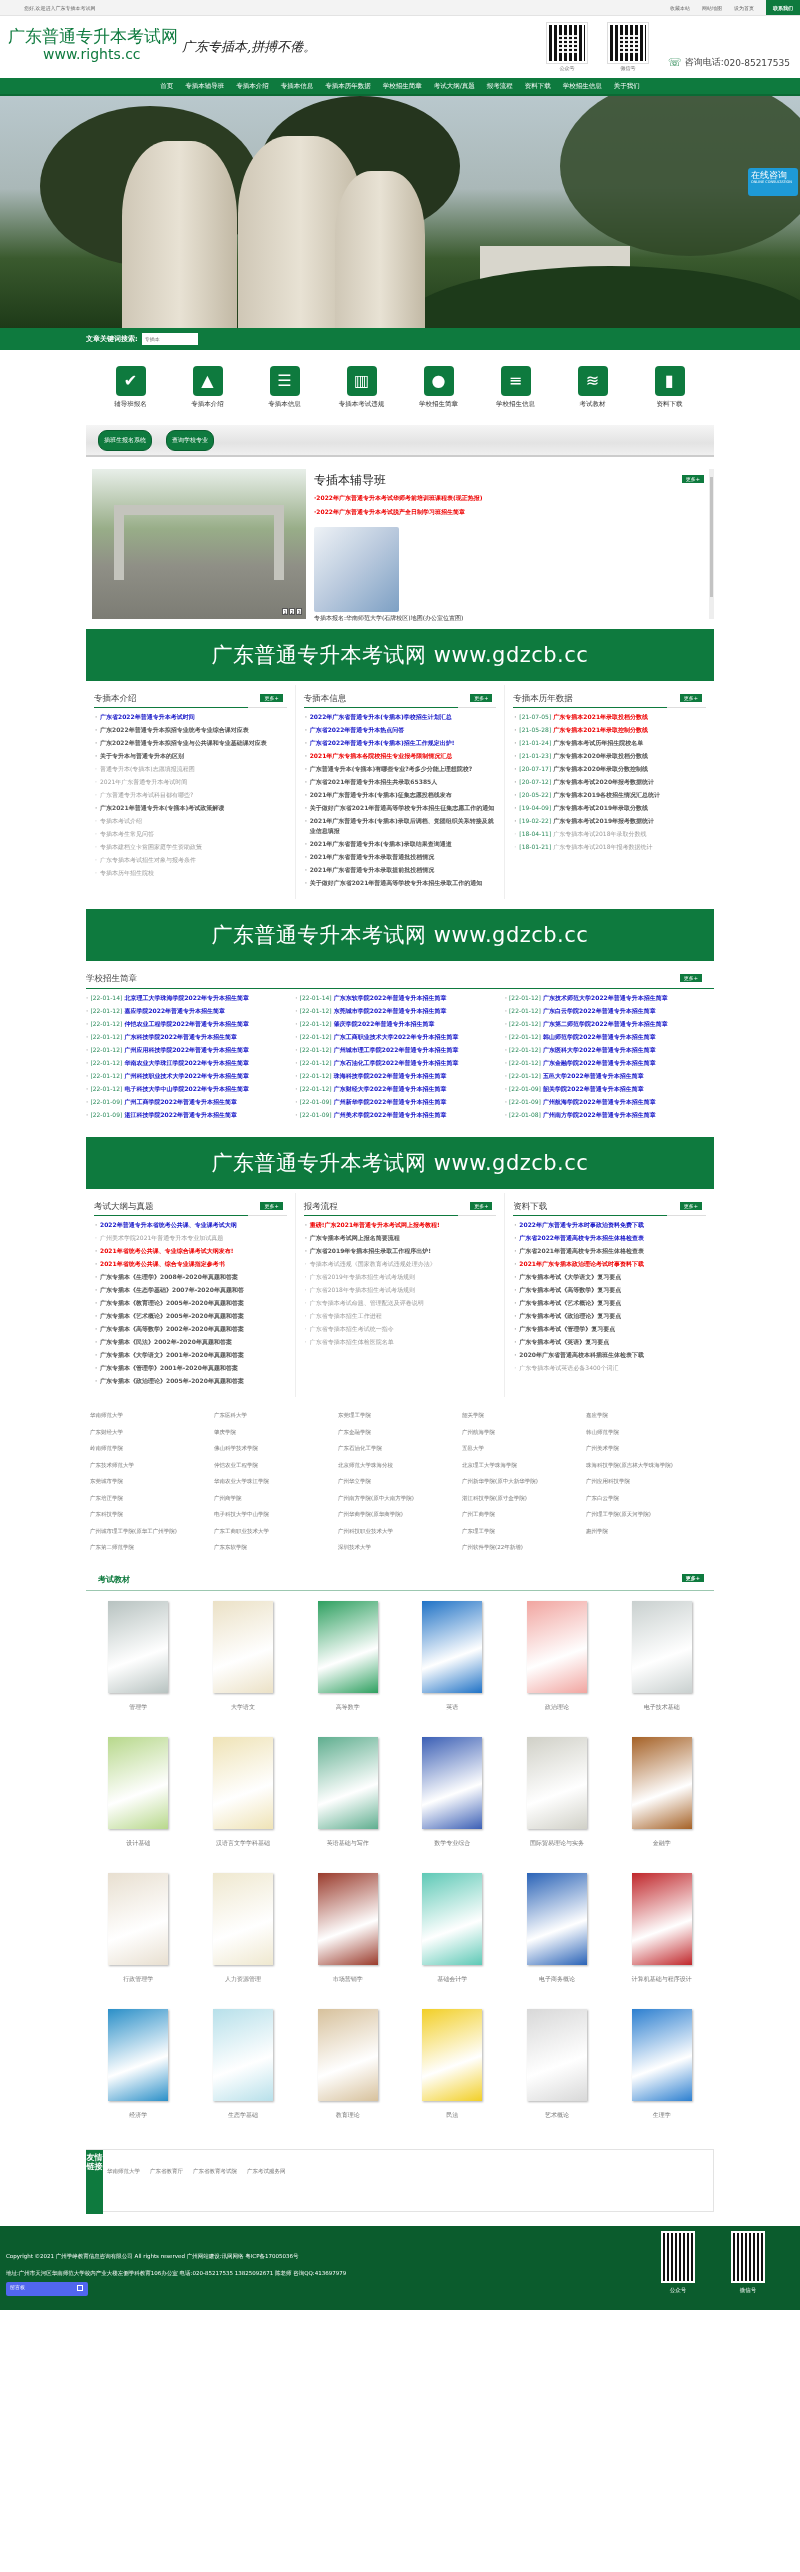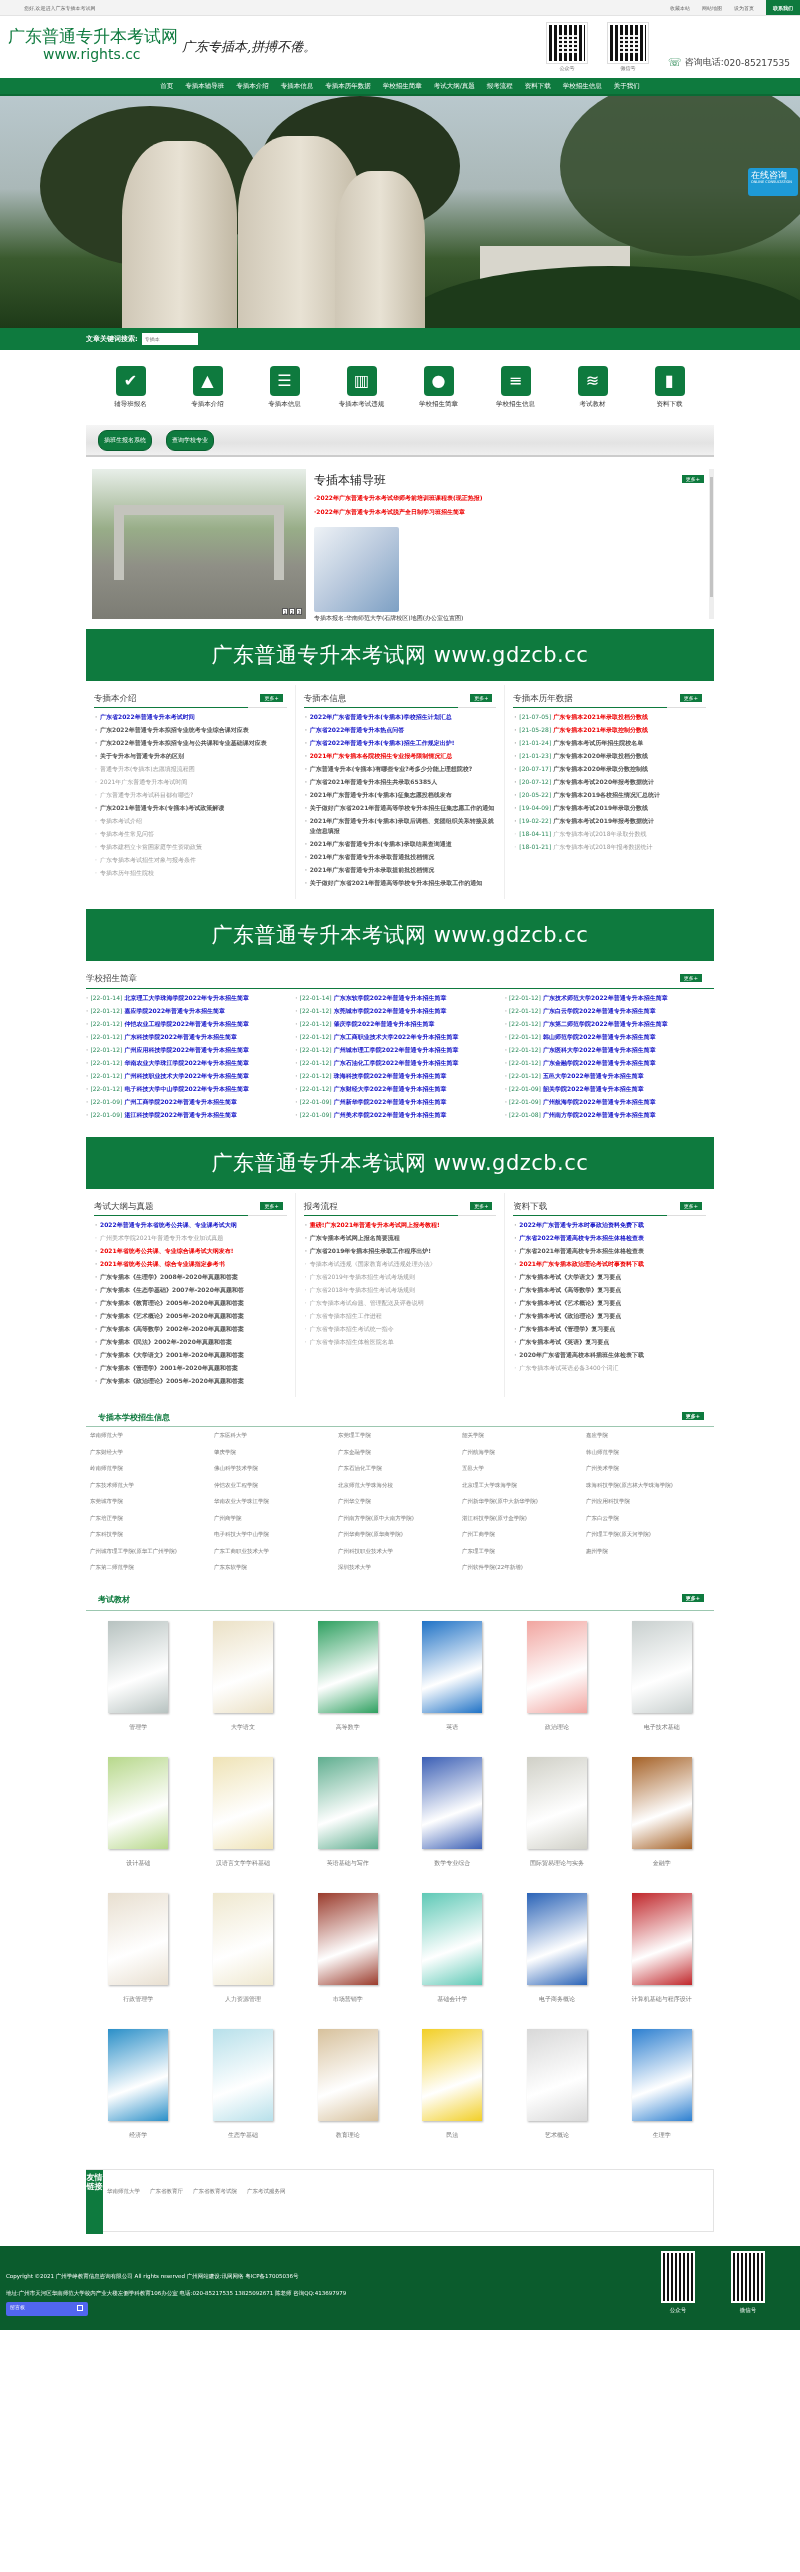--- a/index.html
+++ b/index.html
@@ -344,21 +344,20 @@
           <li class=""><span>广东专插本考试《政治理论》复习要点</span></li>
           <li class=""><span>广东专插本考试《管理学》复习要点</span></li>
           <li class=""><span>广东专插本考试《英语》复习要点</span></li>
           <li class=""><span>2020年广东省普通高校本科插班生体检表下载</span></li>
           <li class="gray"><span>广东专插本考试英语必备3400个词汇</span></li>
         </ul>
       </div>
     </div>
 
   <div class="schools" style="margin-top:10px">
-    <h4><span>专插本学校招生信息</span><a class="more">更多+</a></h4>
     <div class="grid" id="school-grid">
         <div>华南师范大学</div>
         <div>广东医科大学</div>
         <div>东莞理工学院</div>
         <div>韶关学院</div>
         <div>嘉应学院</div>
         <div>广东财经大学</div>
         <div>肇庆学院</div>
         <div>广东金融学院</div>
         <div>广州航海学院</div>

